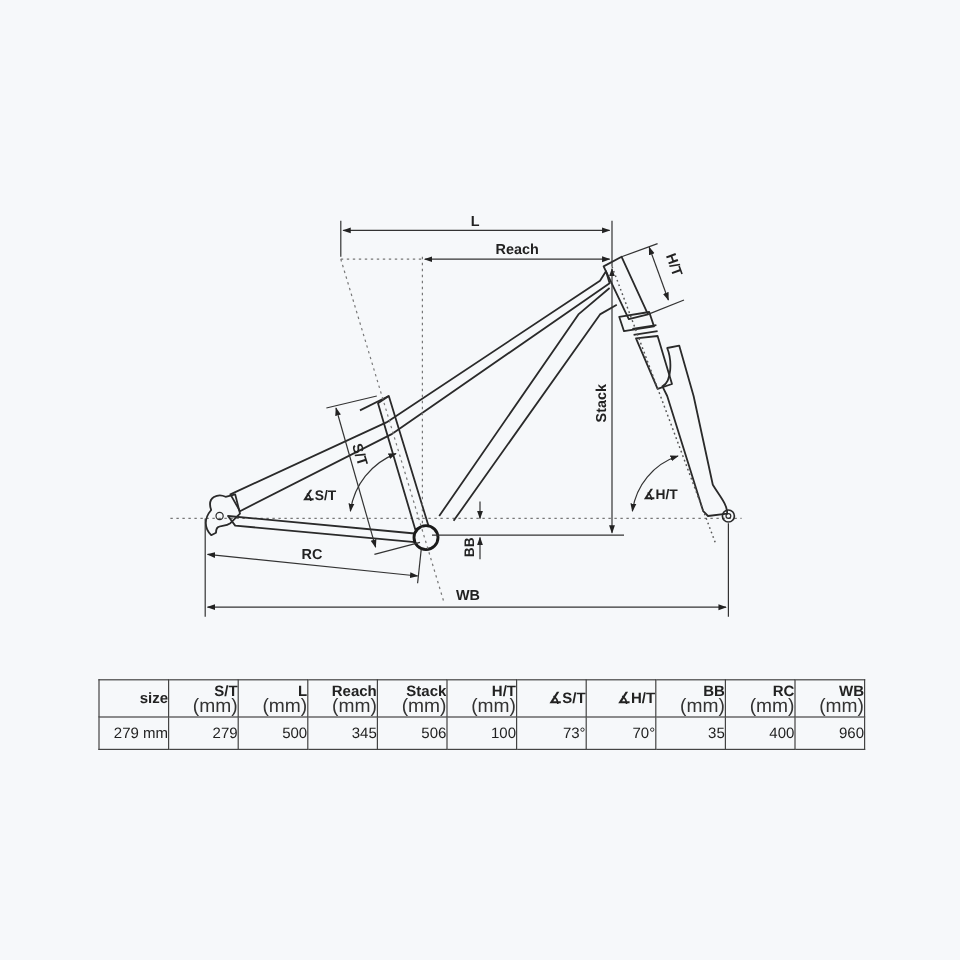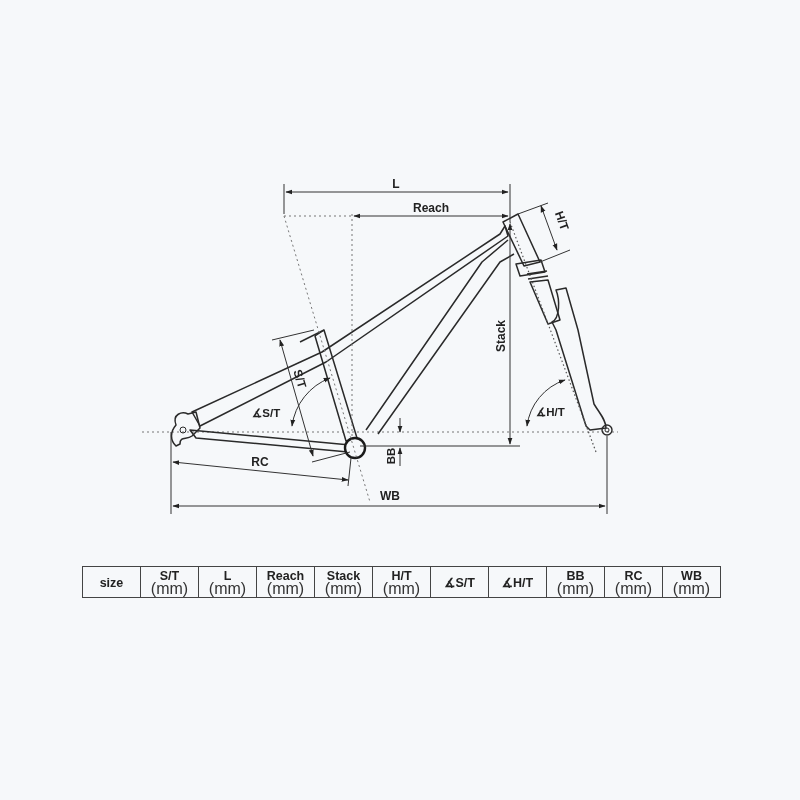--- a/index.html
+++ b/index.html
@@ -20,21 +20,21 @@
 
     #geo-table {
       position: absolute;
       left: 82px; top: 566px;
       border-collapse: collapse;
       background: #f6f8fa;
       font-family: "Liberation Sans", sans-serif;
     }
     #geo-table td {
       border: 1.2px solid #444;
-      text-align: center;
+      text-align: right;
       padding: 0;
       color: #222;
     }
     #geo-table tr.head td { height: 30px; line-height: 12px; }
     #geo-table tr.vals td { height: 26px; font-size: 12.5px; }
     #geo-table .col-size { width: 57px; }
     #geo-table .col { width: 57px; }
     .h-main { display: block; font-weight: bold; font-size: 12.5px; }
     .h-unit { display: block; font-size: 16px; color: #333; margin-top: 1px; }
     .h-single { font-weight: bold; font-size: 12.5px; }
@@ -162,14 +162,27 @@
         </td>
     <td class="col">
           <span class="h-main">RC</span>
           <span class="h-unit">(mm)</span>
         </td>
     <td class="col">
           <span class="h-main">WB</span>
           <span class="h-unit">(mm)</span>
         </td>
   </tr>
+  <tr class="vals">
+    <td>279 mm</td>
+    <td>279</td>
+    <td>500</td>
+    <td>345</td>
+    <td>506</td>
+    <td>100</td>
+    <td>73°</td>
+    <td>70°</td>
+    <td>35</td>
+    <td>400</td>
+    <td>960</td>
+  </tr>
 </tbody>
   </table>
 
 </body></html>

